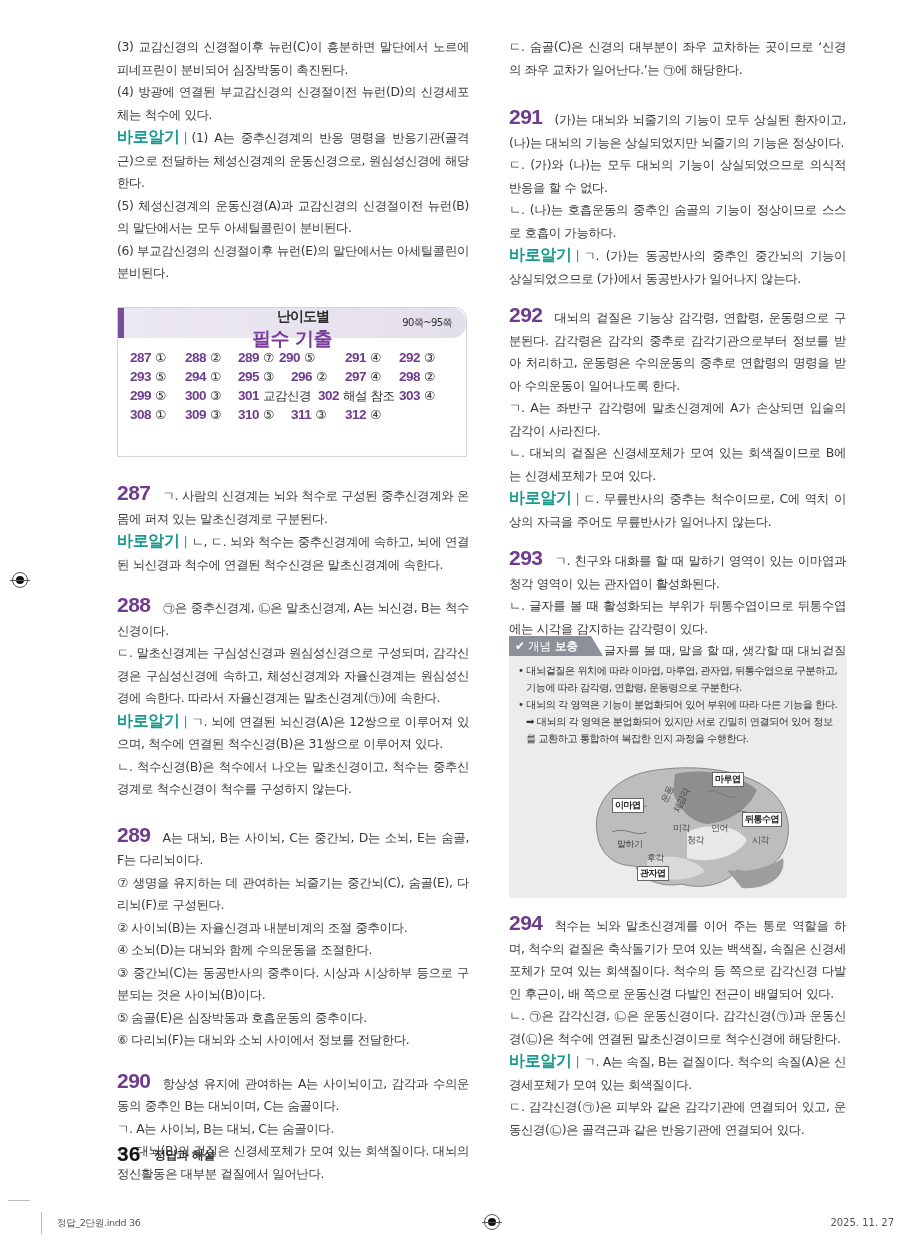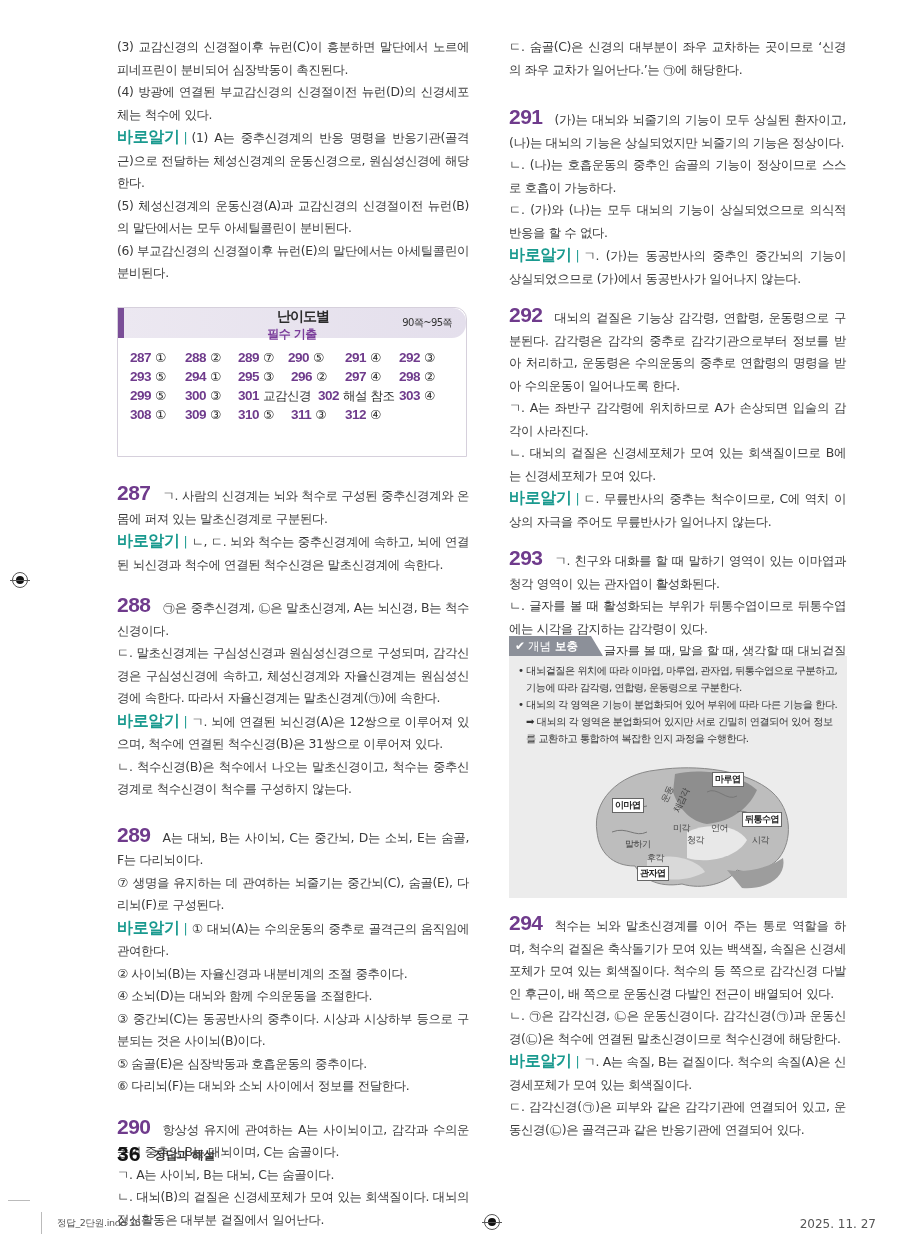--- a/index.html
+++ b/index.html
@@ -15,21 +15,21 @@
   .bar-sep { color: #1a9a8f; margin: 0 4px 0 2px; }
 
   .q-block { margin-top: 0; }
   .q-num { font-family: "Liberation Sans", sans-serif; font-weight: bold; color: #6f3b8c; font-size: 21px; letter-spacing: -0.5px; margin-right: 12px; line-height: 22px; }
 
   
   .ans-box { position: absolute; left: 117px; top: 307px; width: 350px; height: 150px; border: 1px solid #d6d0dc; border-radius: 0 12px 0 0; background: #fff; }
   .ans-head { height: 30px; background: linear-gradient(to right, #ece8f1, #e4dfec); border-radius: 0 14px 14px 0; position: relative; display: flex; align-items: center; flex-direction: column; }
   .ans-head .tab { position: absolute; left: 0; top: 0; width: 6px; height: 30px; background: #7a4e97; }
   .ans-head .t1 { margin-left: 22px; font-weight: bold; font-size: 14px; color: #2b2b2b; letter-spacing: -1px; }
-  .ans-head .t2 { margin-left: 0; font-weight: bold; font-size: 12px; color: #7a3c9a; letter-spacing: -0.5px; }
+  .ans-head .t2 { margin-left: 0; font-weight: bold; font-size: 19px; color: #7a3c9a; letter-spacing: -0.5px; }
   .ans-head .pg { position: absolute; right: 14px; top: 8px; font-size: 10px; color: #333; letter-spacing: -0.6px; }
   .ans-grid { position: absolute; left: 12px; top: 42px; width: 330px; }
   .ans-row { position: relative; height: 19px; }
   .ans-item { position: absolute; top: 0; font-size: 12.5px; white-space: nowrap; color: #2b2b2b; letter-spacing: -0.5px; }
   .ans-item .n { font-family: "Liberation Sans", sans-serif; font-weight: bold; color: #6f3b8c; font-size: 13.5px; margin-right: 4px; }
 
   
   .concept { position: absolute; left: 509px; top: 636px; width: 338px; height: 262px; }
   .concept-tab { position: absolute; left: 0; top: 0; height: 20px; width: 82px; background: #8c9099; color: #fff; font-size: 11.5px; font-weight: bold; padding-left: 6px; line-height: 20px; }
   .concept-tab:after { content: ""; position: absolute; right: -12px; top: 0; border-left: 12px solid #8c9099; border-top: 20px solid transparent; }
@@ -39,21 +39,21 @@
   .concept-body .li { padding-left: 10px; text-indent: -8px; }
   .brain { position: absolute; left: 78px; top: 106px; width: 208px; height: 130px; }
   .blabel { position: absolute; font-size: 9px; background: #fff; border: 1px solid #666; padding: 0 2px; line-height: 13px; color: #222; font-weight: bold; letter-spacing: -0.5px; }
   .bfree { position: absolute; font-size: 9px; color: #444; letter-spacing: -0.5px; }
 
   .footer-num { position: absolute; left: 117px; top: 1142px; font-family: "Liberation Sans", sans-serif; font-weight: bold; font-size: 21px; color: #111; }
   .footer-title { position: absolute; left: 154px; top: 1147px; font-size: 12px; color: #333; font-weight: bold; letter-spacing: -0.6px; }
   .slug-line { position: absolute; left: 8px; top: 1200px; width: 22px; height: 1px; background: #bbb; }
   .slug-vbar { position: absolute; left: 41px; top: 1212px; width: 1px; height: 22px; background: #bbb; }
   .slug-file { position: absolute; left: 57px; top: 1217px; font-size: 9.5px; color: #555; letter-spacing: -0.3px; }
-  .slug-date { position: absolute; right: 24px; top: 1217px; font-size: 12px; color: #555; }
+  .slug-date { position: absolute; right: 6px; top: 1217px; font-size: 10px; color: #555; }
   .reg { position: absolute; width: 16px; height: 16px; border-radius: 50%; border: 1px solid #555; }
   .reg:before { content: ""; position: absolute; left: 3px; top: 3px; width: 8px; height: 8px; border-radius: 50%; background: #111; }
   .reg:after { content: ""; position: absolute; left: -3px; top: 7px; width: 20px; height: 1px; background: #555; }
 </style>
 </head>
 <body>
 
 <div class="col col-left">
   <span class="p">(3) 교감신경의 신경절이후 뉴런(C)이 흥분하면 말단에서 노르에피네프린이 분비되어 심장박동이 촉진된다.</span>
   <span class="p">(4) 방광에 연결된 부교감신경의 신경절이전 뉴런(D)의 신경세포체는 척수에 있다.</span>
@@ -67,21 +67,21 @@
     <div class="tab"></div>
     <span class="t1">난이도별</span>
     <span class="t2">필수 기출</span>
     <span class="pg">90쪽~95쪽</span>
   </div>
   <div class="ans-grid">
     <div class="ans-row">
       <span class="ans-item" style="left:0"><span class="n">287</span><span>①</span></span>
       <span class="ans-item" style="left:55px"><span class="n">288</span><span>②</span></span>
       <span class="ans-item" style="left:108px"><span class="n">289</span><span>⑦</span></span>
-      <span class="ans-item" style="left:158px"><span class="n">290</span><span>⑤</span></span>
+      <span class="ans-item" style="left:149px"><span class="n">290</span><span>⑤</span></span>
       <span class="ans-item" style="left:215px"><span class="n">291</span><span>④</span></span>
       <span class="ans-item" style="left:269px"><span class="n">292</span><span>③</span></span>
     </div>
     <div class="ans-row">
       <span class="ans-item" style="left:0"><span class="n">293</span><span>⑤</span></span>
       <span class="ans-item" style="left:55px"><span class="n">294</span><span>①</span></span>
       <span class="ans-item" style="left:108px"><span class="n">295</span><span>③</span></span>
       <span class="ans-item" style="left:161px"><span class="n">296</span><span>②</span></span>
       <span class="ans-item" style="left:215px"><span class="n">297</span><span>④</span></span>
       <span class="ans-item" style="left:269px"><span class="n">298</span><span>②</span></span>
@@ -110,47 +110,46 @@
   </div>
   <div class="q-block" style="margin-top:18px">
     <span class="p"><span class="q-num">288</span><span>㉠은 중추신경계, ㉡은 말초신경계, A는 뇌신경, B는 척수신경이다.</span></span>
     <span class="p">ㄷ. 말초신경계는 구심성신경과 원심성신경으로 구성되며, 감각신경은 구심성신경에 속하고, 체성신경계와 자율신경계는 원심성신경에 속한다. 따라서 자율신경계는 말초신경계(㉠)에 속한다.</span>
     <span class="p"><span class="bar">바로알기</span><span class="bar-sep">|</span><span>ㄱ. 뇌에 연결된 뇌신경(A)은 12쌍으로 이루어져 있으며, 척수에 연결된 척수신경(B)은 31쌍으로 이루어져 있다.</span></span>
     <span class="p">ㄴ. 척수신경(B)은 척수에서 나오는 말초신경이고, 척수는 중추신경계로 척수신경이 척수를 구성하지 않는다.</span>
   </div>
   <div class="q-block" style="margin-top:23px">
     <span class="p"><span class="q-num">289</span><span>A는 대뇌, B는 사이뇌, C는 중간뇌, D는 소뇌, E는 숨골, F는 다리뇌이다.</span></span>
     <span class="p">⑦ 생명을 유지하는 데 관여하는 뇌줄기는 중간뇌(C), 숨골(E), 다리뇌(F)로 구성된다.</span>
-    <span class="p"><span class="bar">바로알기</span><span class="bar-sep">|</span><span>① 대뇌(A)는 수의운동의 중추로 골격근의 움직임에 관여한다.</span></span>
     <span class="p">② 사이뇌(B)는 자율신경과 내분비계의 조절 중추이다.</span>
     <span class="p">④ 소뇌(D)는 대뇌와 함께 수의운동을 조절한다.</span>
     <span class="p">③ 중간뇌(C)는 동공반사의 중추이다. 시상과 시상하부 등으로 구분되는 것은 사이뇌(B)이다.</span>
     <span class="p">⑤ 숨골(E)은 심장박동과 호흡운동의 중추이다.</span>
     <span class="p">⑥ 다리뇌(F)는 대뇌와 소뇌 사이에서 정보를 전달한다.</span>
   </div>
   <div class="q-block" style="margin-top:18px">
     <span class="p"><span class="q-num">290</span><span>항상성 유지에 관여하는 A는 사이뇌이고, 감각과 수의운동의 중추인 B는 대뇌이며, C는 숨골이다.</span></span>
     <span class="p">ㄱ. A는 사이뇌, B는 대뇌, C는 숨골이다.</span>
     <span class="p">ㄴ. 대뇌(B)의 겉질은 신경세포체가 모여 있는 회색질이다. 대뇌의 정신활동은 대부분 겉질에서 일어난다.</span>
   </div>
 </div>
 
 <div class="col col-right">
   <span class="p">ㄷ. 숨골(C)은 신경의 대부분이 좌우 교차하는 곳이므로 ‘신경의 좌우 교차가 일어난다.’는 ㉠에 해당한다.</span>
 
   <div class="q-block" style="margin-top:25px">
     <span class="p"><span class="q-num">291</span><span>(가)는 대뇌와 뇌줄기의 기능이 모두 상실된 환자이고, (나)는 대뇌의 기능은 상실되었지만 뇌줄기의 기능은 정상이다.</span></span>
+    <span class="p">ㄷ. (가)와 (나)는 모두 대뇌의 기능이 상실되었으므로 의식적 반응을 할 수 없다.</span>
     <span class="p">ㄴ. (나)는 호흡운동의 중추인 숨골의 기능이 정상이므로 스스로 호흡이 가능하다.</span>
-    <span class="p">ㄷ. (가)와 (나)는 모두 대뇌의 기능이 상실되었으므로 의식적 반응을 할 수 없다.</span>
     <span class="p"><span class="bar">바로알기</span><span class="bar-sep">|</span><span>ㄱ. (가)는 동공반사의 중추인 중간뇌의 기능이 상실되었으므로 (가)에서 동공반사가 일어나지 않는다.</span></span>
   </div>
 
   <div class="q-block" style="margin-top:14px">
     <span class="p"><span class="q-num">292</span><span>대뇌의 겉질은 기능상 감각령, 연합령, 운동령으로 구분된다. 감각령은 감각의 중추로 감각기관으로부터 정보를 받아 처리하고, 운동령은 수의운동의 중추로 연합령의 명령을 받아 수의운동이 일어나도록 한다.</span></span>
-    <span class="p">ㄱ. A는 좌반구 감각령에 위치하므로 A가 손상되면 입술의 감각이 사라진다.</span>
+    <span class="p">ㄱ. A는 좌반구 감각령에 말초신경계에 A가 손상되면 입술의 감각이 사라진다.</span>
     <span class="p">ㄴ. 대뇌의 겉질은 신경세포체가 모여 있는 회색질이므로 B에는 신경세포체가 모여 있다.</span>
     <span class="p"><span class="bar">바로알기</span><span class="bar-sep">|</span><span>ㄷ. 무릎반사의 중추는 척수이므로, C에 역치 이상의 자극을 주어도 무릎반사가 일어나지 않는다.</span></span>
   </div>
 
   <div class="q-block" style="margin-top:14px">
     <span class="p"><span class="q-num">293</span><span>ㄱ. 친구와 대화를 할 때 말하기 영역이 있는 이마엽과 청각 영역이 있는 관자엽이 활성화된다.</span></span>
     <span class="p">ㄴ. 글자를 볼 때 활성화되는 부위가 뒤통수엽이므로 뒤통수엽에는 시각을 감지하는 감각령이 있다.</span>
     <span class="p">ㄷ. 말을 들을 때, 글자를 볼 때, 말을 할 때, 생각할 때 대뇌겉질이 활성화되는 부위가 다르므로 대뇌겉질은 부위에 따라 기능이 분업화되어 있음을 알 수 있다.</span>
   </div>
 </div>
@@ -173,21 +172,21 @@
       </svg>
       <span class="blabel" style="left:25px;top:36px">이마엽</span>
       <span class="blabel" style="left:125px;top:10px">마루엽</span>
       <span class="blabel" style="left:155px;top:50px">뒤통수엽</span>
       <span class="blabel" style="left:50px;top:104px">관자엽</span>
       <span class="bfree" style="left:72px;top:24px;transform:rotate(-65deg)">운동</span>
       <span class="bfree" style="left:82px;top:30px;transform:rotate(-65deg)">체감각</span>
       <span class="bfree" style="left:86px;top:58px">미각</span>
       <span class="bfree" style="left:100px;top:70px">청각</span>
       <span class="bfree" style="left:124px;top:58px">언어</span>
-      <span class="bfree" style="left:38px;top:74px">말하기</span>
+      <span class="bfree" style="left:30px;top:74px">말하기</span>
       <span class="bfree" style="left:60px;top:88px">후각</span>
       <span class="bfree" style="left:165px;top:70px">시각</span>
     </div>
   </div>
 </div>
 
 <div class="col col-right" style="top:912px">
   <div class="q-block">
     <span class="p"><span class="q-num">294</span><span>척수는 뇌와 말초신경계를 이어 주는 통로 역할을 하며, 척수의 겉질은 축삭돌기가 모여 있는 백색질, 속질은 신경세포체가 모여 있는 회색질이다. 척수의 등 쪽으로 감각신경 다발인 후근이, 배 쪽으로 운동신경 다발인 전근이 배열되어 있다.</span></span>
     <span class="p">ㄴ. ㉠은 감각신경, ㉡은 운동신경이다. 감각신경(㉠)과 운동신경(㉡)은 척수에 연결된 말초신경이므로 척수신경에 해당한다.</span>

